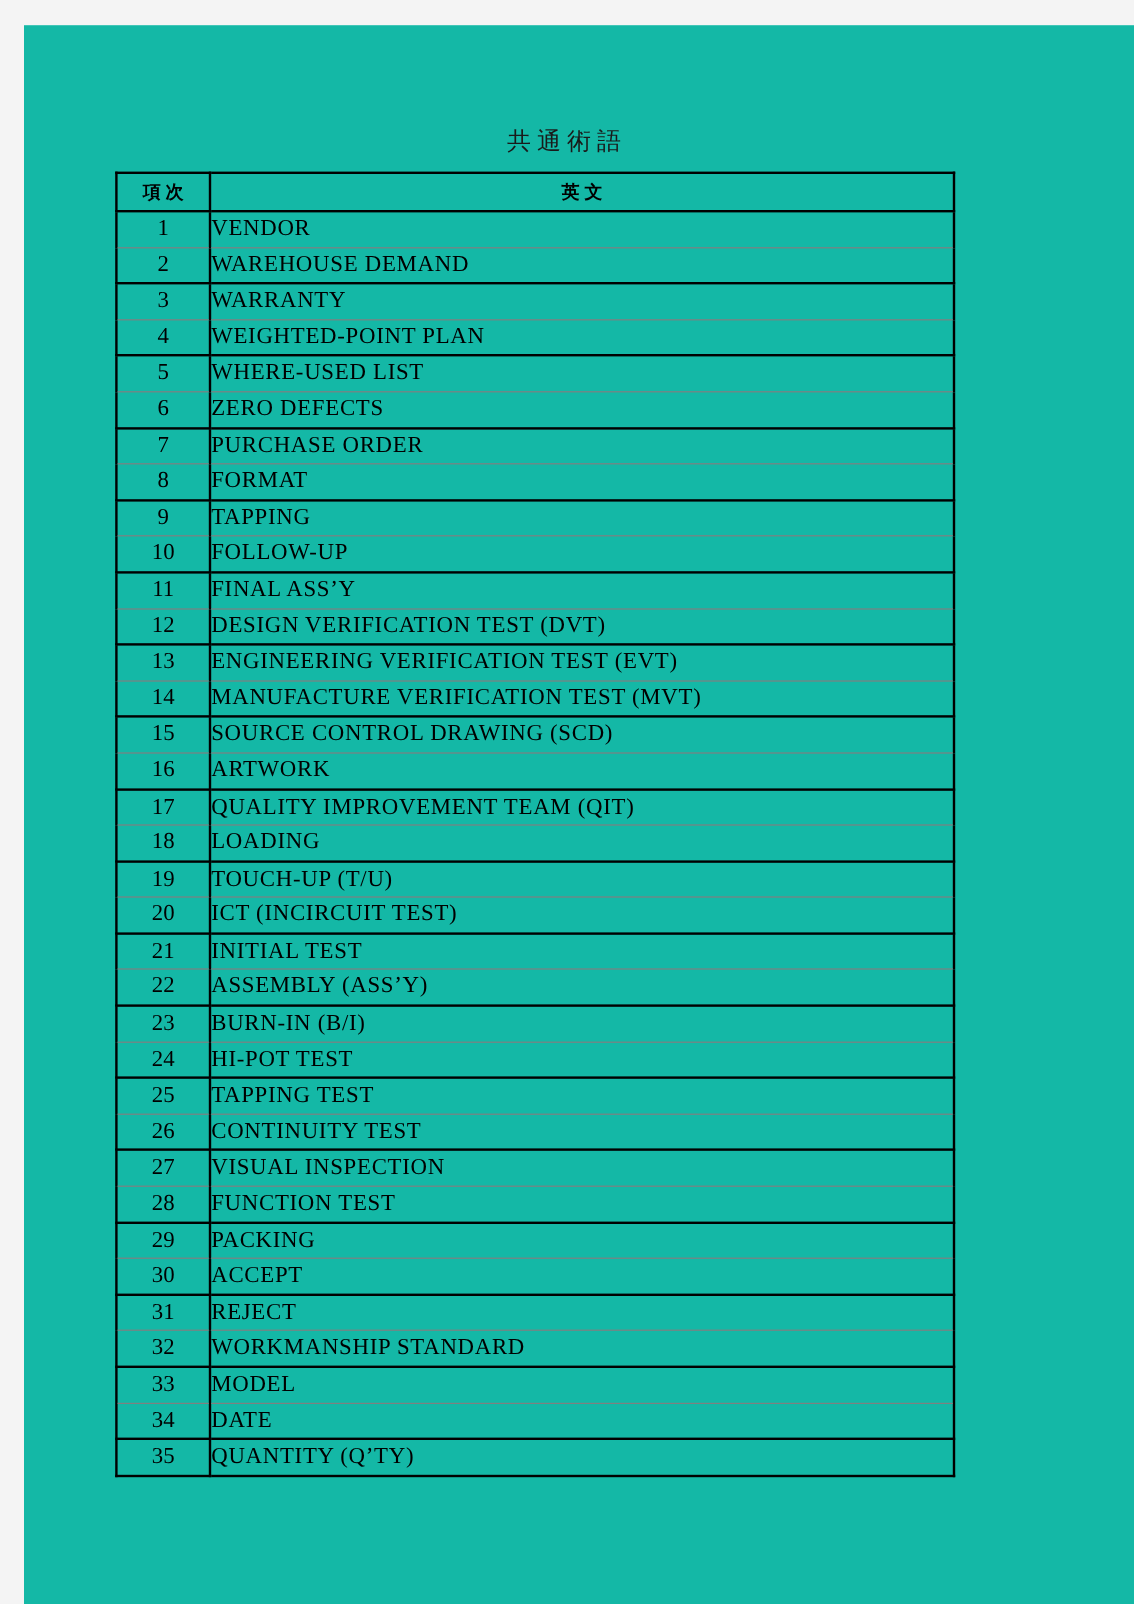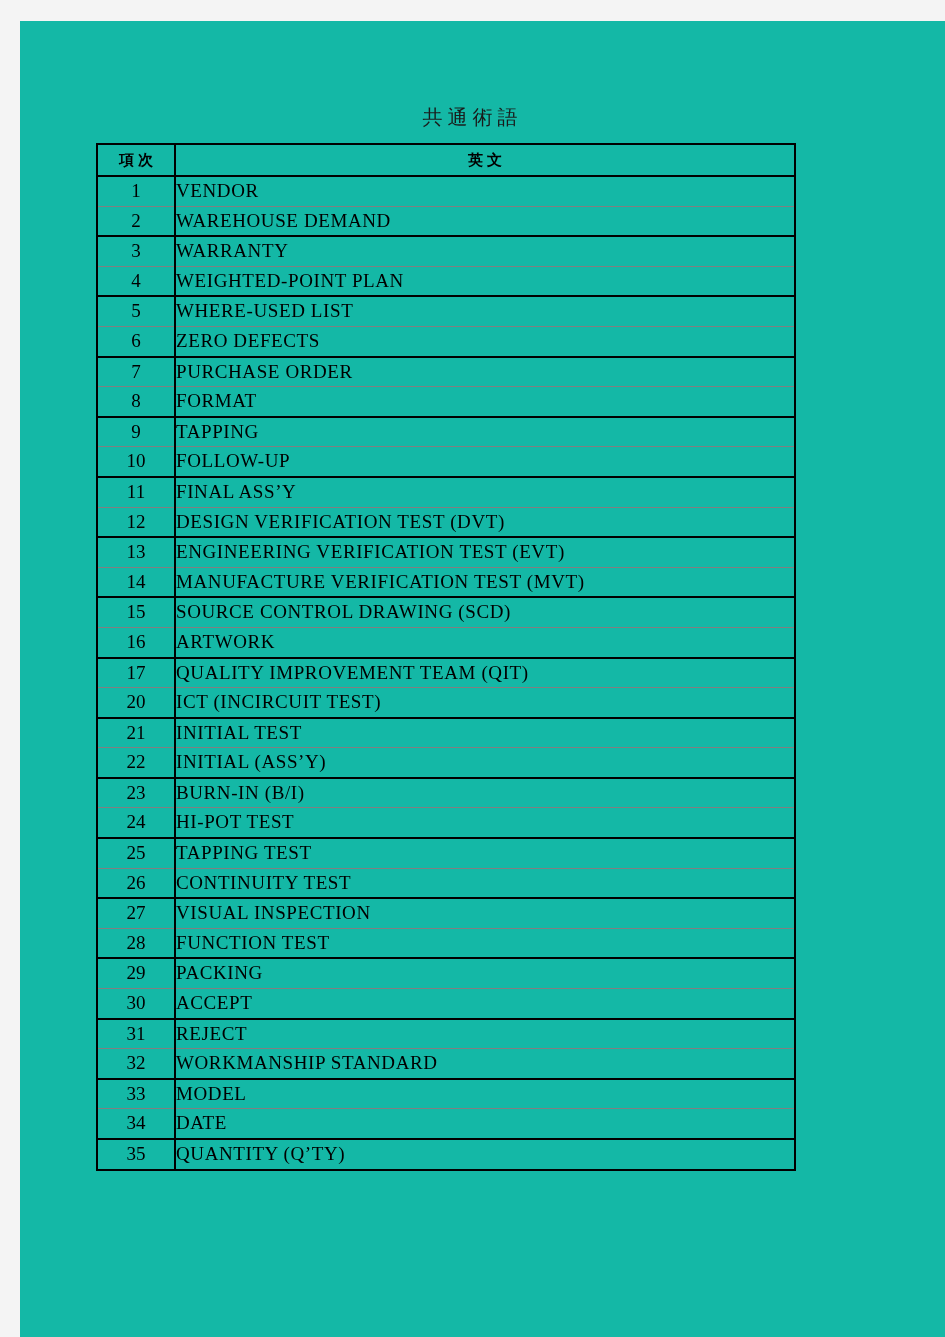--- a/index.html
+++ b/index.html
@@ -188,30 +188,38 @@
           </tr>
           <tr class="thick-bottom">
             <td class="cell-no">16</td>
             <td class="cell-en red">ARTWORK</td>
           </tr>
           <tr>
             <td class="cell-no">17</td>
             <td class="cell-en">QUALITY IMPROVEMENT TEAM (QIT)</td>
           </tr>
           <tr class="thick-bottom">
+            <td class="cell-no">18</td>
+            <td class="cell-en">LOADING</td>
+          </tr>
+          <tr>
+            <td class="cell-no">19</td>
+            <td class="cell-en red">TOUCH-UP (T/U)</td>
+          </tr>
+          <tr class="thick-bottom">
             <td class="cell-no">20</td>
             <td class="cell-en red">ICT (INCIRCUIT TEST)</td>
           </tr>
           <tr>
             <td class="cell-no">21</td>
             <td class="cell-en red">INITIAL TEST</td>
           </tr>
           <tr class="thick-bottom">
             <td class="cell-no">22</td>
-            <td class="cell-en">INITIAL (ASS’Y)</td>
+            <td class="cell-en">ASSEMBLY (ASS’Y)</td>
           </tr>
           <tr>
             <td class="cell-no">23</td>
             <td class="cell-en">BURN-IN (B/I)</td>
           </tr>
           <tr class="thick-bottom">
             <td class="cell-no">24</td>
             <td class="cell-en">HI-POT TEST</td>
           </tr>
           <tr>

